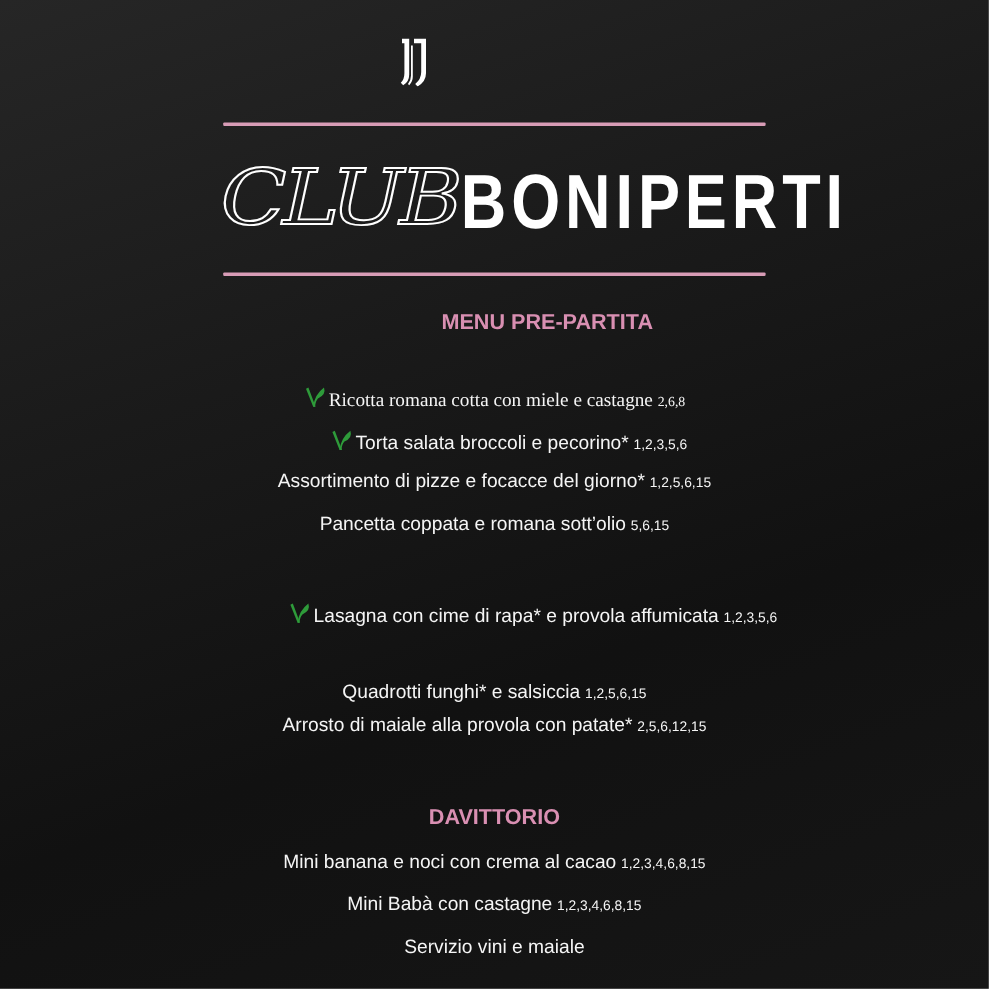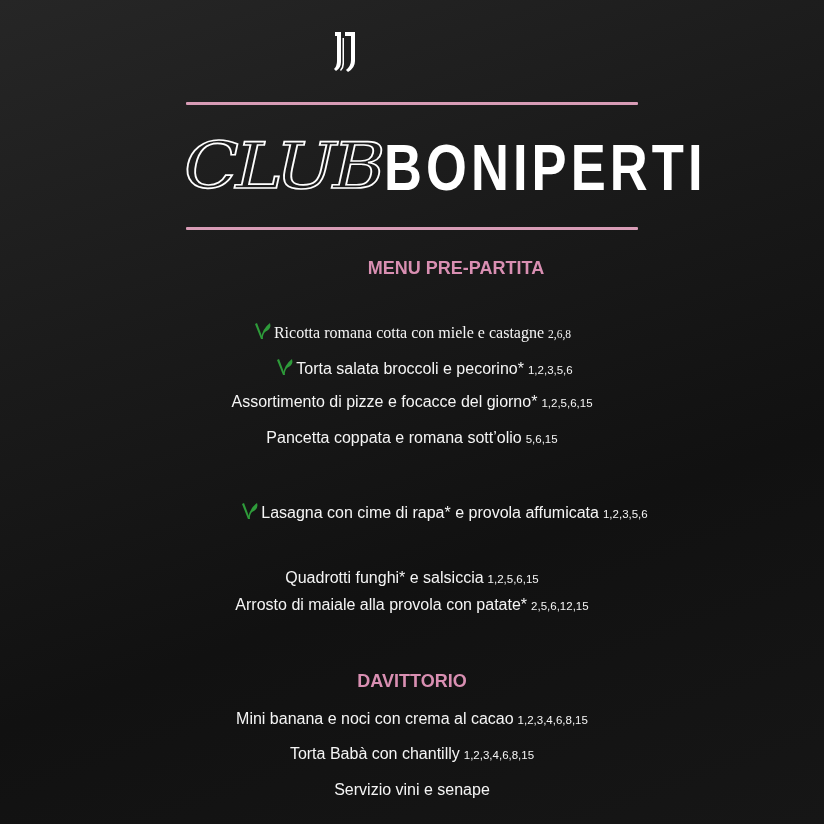--- a/index.html
+++ b/index.html
@@ -124,18 +124,18 @@
   <span>Arrosto di maiale alla provola con patate*</span><span class="allergens">2,5,6,12,15</span>
 </div>
 
 <div class="section-title" style="top:671px;">DAVITTORIO</div>
 
 <div class="item" style="top:710px;">
   <span>Mini banana e noci con crema al cacao</span><span class="allergens">1,2,3,4,6,8,15</span>
 </div>
 
 <div class="item" style="top:745px;">
-  <span>Torta Babà con chantilly</span><span class="allergens">1,2,3,4,6,8,15</span>
+  <span>Mini Babà con castagne</span><span class="allergens">1,2,3,4,6,8,15</span>
 </div>
 
 <div class="item" style="top:781px;">
-  <span>Servizio vini e senape</span>
+  <span>Servizio vini e maiale</span>
 </div>
 
 </body></html>

